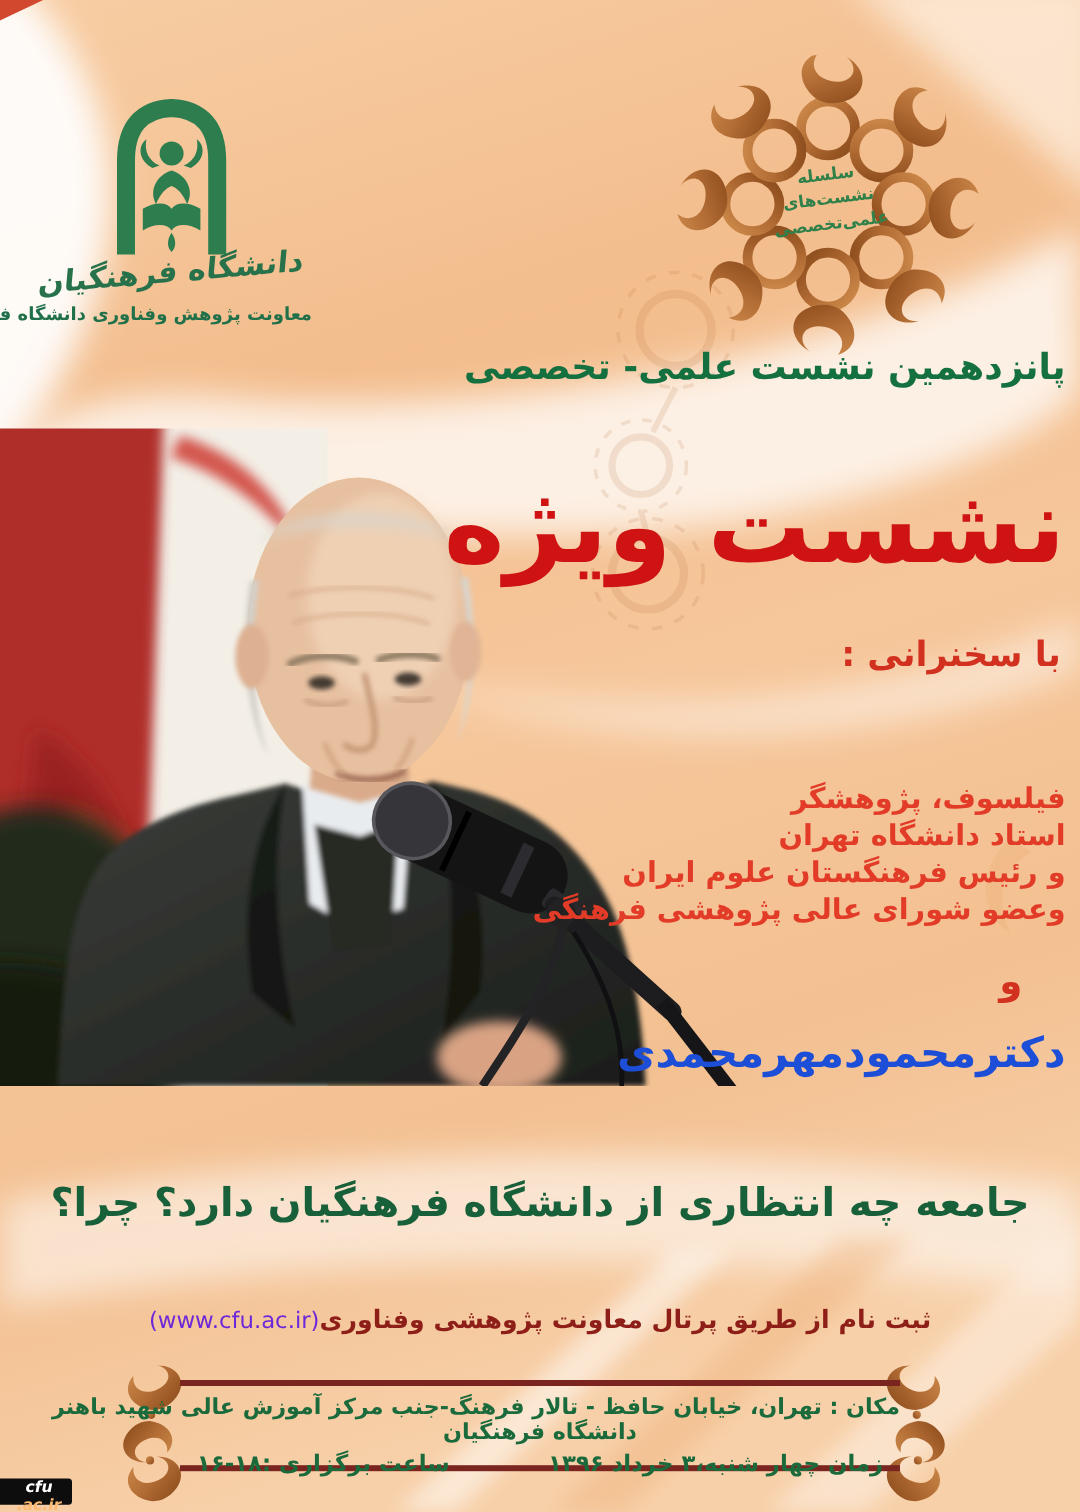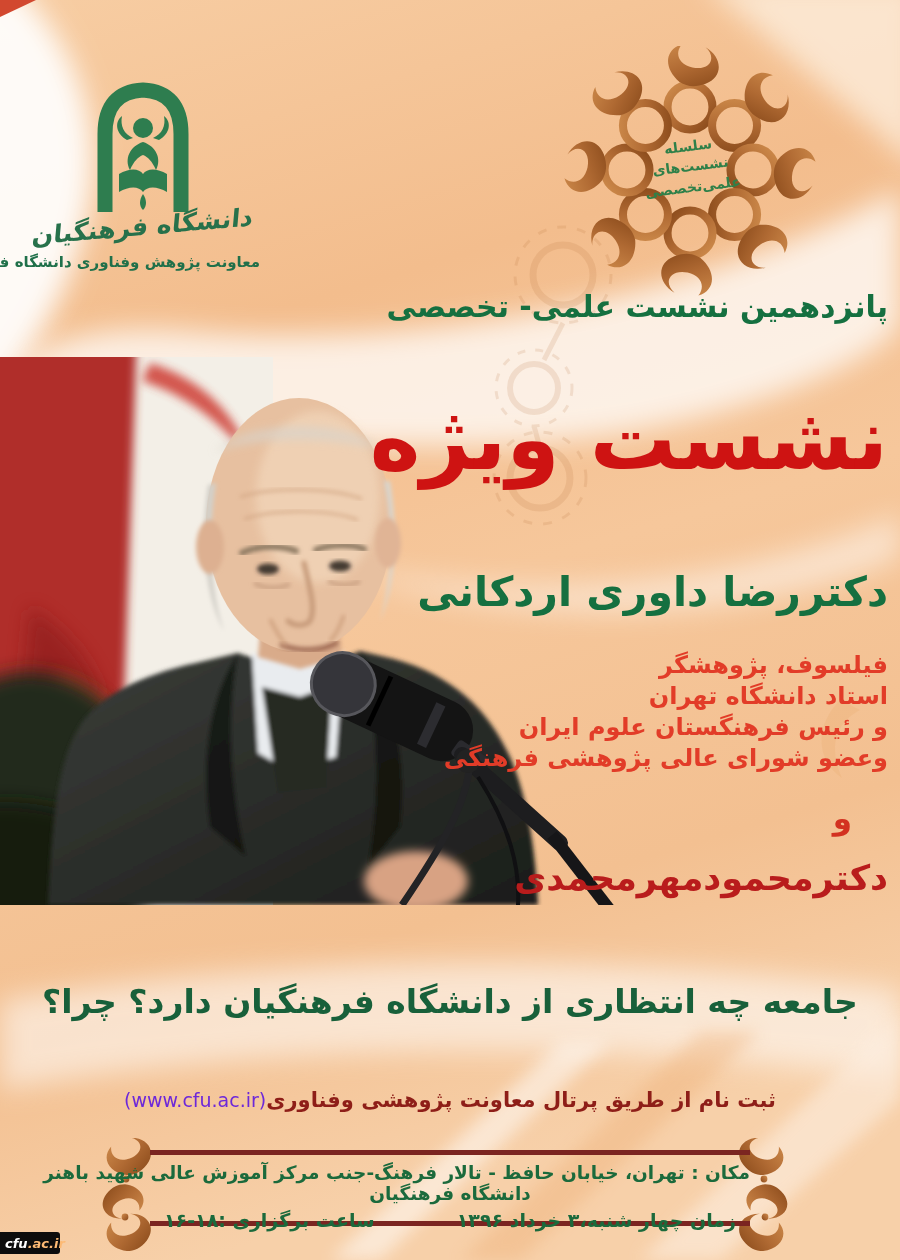--- a/index.html
+++ b/index.html
@@ -20,37 +20,37 @@
   .star-text{position:absolute;left:613px;top:136px;width:155px;text-align:center;z-index:3;
     color:#2f8049;font-weight:bold;font-size:14px;line-height:1.45;direction:rtl;
     transform:rotate(-7deg);}
 
   .session-heading{right:12px;top:289px;font-size:30px;color:#157040;text-align:center;}
   .page-title{right:12px;top:386px;font-size:86px;color:#ce1312;line-height:1.25;}
   .with-speech{right:16px;top:528px;font-size:29px;color:#d33120;}
   .speaker1{right:12px;top:568px;font-size:41px;color:#157040;}
   .bio{right:12px;top:650px;font-size:24px;color:#e23c28;line-height:31px;text-align:right;}
   .and-word{right:48px;top:800px;font-size:31px;color:#d33120;}
-  .speaker2{right:12px;top:858px;font-size:35px;color:#b91c1c;}
+  .speaker2{right:12px;top:858px;font-size:35px;color:#1d4ed8;}
   .question{left:0;right:0;top:982px;text-align:center;font-size:33px;color:#18603a;}
   .registration{left:0;right:0;top:1088px;text-align:center;font-size:21px;color:#8e1e18;}
   .registration .url{color:#6d28d9;font-size:19px;font-weight:normal;}
 
   .info-box{position:absolute;left:150px;top:1150px;width:600px;height:76px;z-index:4;
     border-top:5px solid #7b2521;border-bottom:5px solid #7b2521;direction:rtl;
     padding-top:7px;box-sizing:border-box;}
   .info-line{font-weight:bold;color:#1b6a3c;text-align:center;font-size:18.5px;white-space:nowrap;}
   .info-row{display:flex;justify-content:space-between;padding:5px 14px 0 14px;
     font-weight:bold;color:#1b6a3c;font-size:19px;}
   .orn-left{position:absolute;left:96px;top:1138px;z-index:4;}
   .orn-right{position:absolute;left:732px;top:1138px;z-index:4;transform:scaleX(-1);}
 
   .watermark{position:absolute;left:0;top:1232px;width:60px;height:22px;background:#0d0d0d;
     border-radius:0 3px 3px 0;display:flex;align-items:center;padding-left:5px;z-index:6;
-    font-style:italic;font-weight:bold;font-size:13px;box-sizing:border-box;}
+    font-style:italic;font-weight:bold;font-size:13px;box-sizing:border-box;flex-direction:column;}
   .wm-site{color:#ffffff;}
   .wm-domain{color:#fdba74;}
 </style>
 </head>
 <body>
 
 <div class="poster">
 
   <svg class="bg-art" width="900" height="1260" viewBox="0 0 900 1260">
     <defs>
@@ -139,21 +139,21 @@
     </svg>
   </div>
   <div class="star-text">
     <div>سلسله</div>
     <div>نشست‌های</div>
     <div>علمی‌تخصصی</div>
   </div>
 
   <div class="txt session-heading">پانزدهمین  نشست علمی- تخصصی</div>
   <div class="txt page-title">نشست ویژه</div>
-  <div class="txt speaker1">دکتررضا داوری اردکانی</div>
+  <div class="txt with-speech">با سخنرانی :</div>
 
   <div class="txt bio">
     <div>فیلسوف، پژوهشگر</div>
     <div>استاد دانشگاه تهران</div>
     <div>و رئیس فرهنگستان علوم ایران</div>
     <div>وعضو شورای عالی پژوهشی فرهنگی</div>
   </div>
 
   <div class="txt and-word">و</div>
   <div class="txt speaker2">دکترمحمودمهرمحمدی</div>

